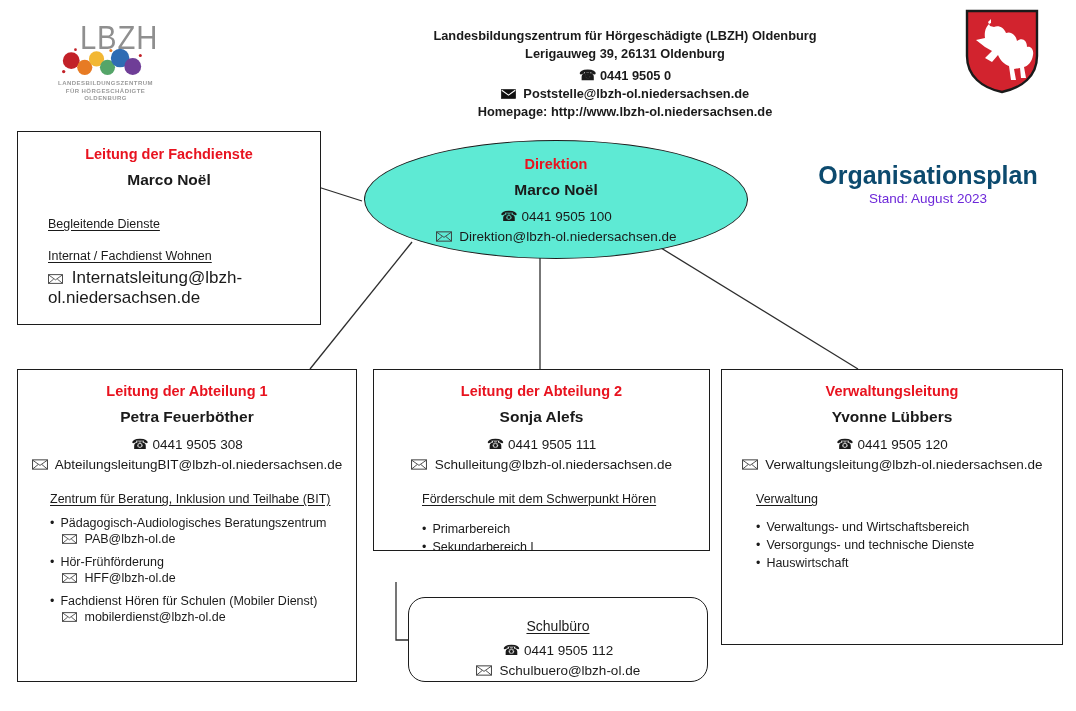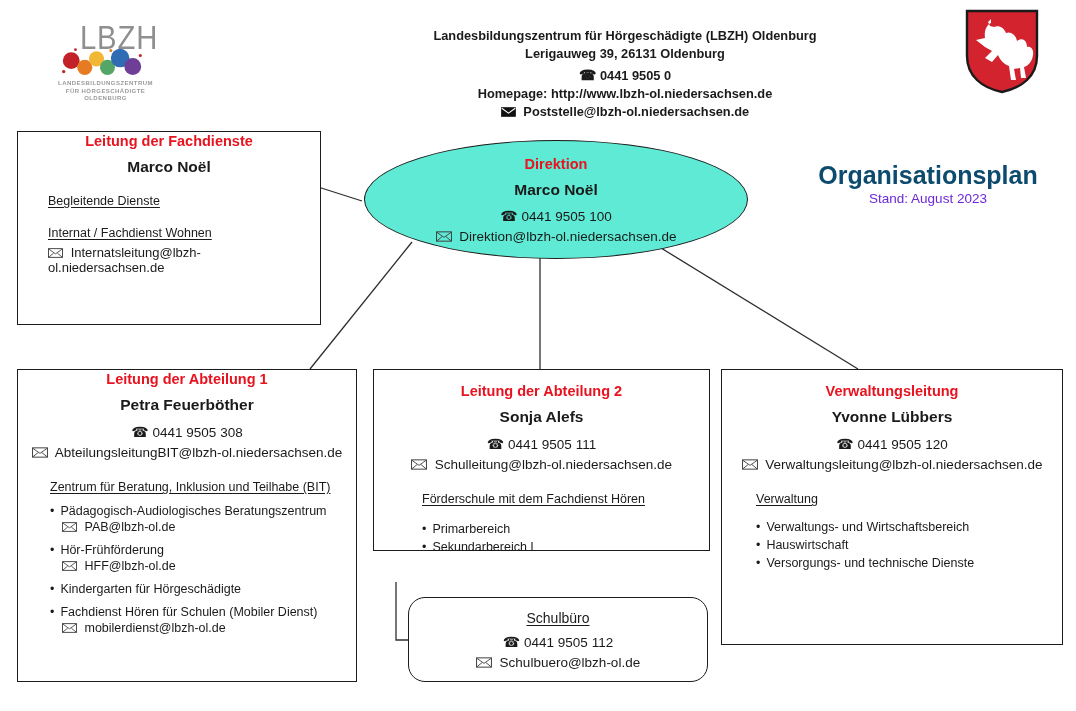--- a/index.html
+++ b/index.html
@@ -47,29 +47,29 @@
   .contact.first{margin-top:10px;}
   .ph{font-size:14px;line-height:1;}
   svg.env{vertical-align:-1px;margin-right:4px;}
   .sec-h{font-size:12.5px;text-decoration:underline;text-underline-offset:2px;line-height:16px;}
   ul.items{list-style:none;margin:8px 0 0 0;padding:0;font-size:12.5px;line-height:16px;}
   ul.items li{margin-top:7px;}
   ul.items li:first-child{margin-top:0;}
   .bl::before{content:"\2022";margin-right:6px;}
   .el{padding-left:12px;}
   
-  #box-fachdienste{left:17px;top:131px;width:304px;height:194px;}
-  #box-fachdienste .body{padding-left:30px;padding-right:10px;text-align:left;margin-top:17px;}
-  #box-a1{left:17px;top:369px;width:340px;height:313px;}
+  #box-fachdienste{left:17px;top:131px;width:304px;height:194px;padding-top:13px;}
+  #box-fachdienste .body{padding-left:30px;padding-right:10px;text-align:left;margin-top:27px;}
+  #box-a1{left:17px;top:369px;width:340px;height:313px;padding-top:12px;}
   #box-a2{left:373px;top:369px;width:337px;height:182px;padding-top:12px;}
   #box-vw{left:721px;top:369px;width:342px;height:276px;padding-top:12px;}
   .box .body{padding-left:32px;padding-right:10px;text-align:left;margin-top:18px;}
   #box-schul{
     left:408px;top:597px;width:300px;height:85px;border-radius:17px;
-    text-align:center;padding-top:12px;
+    text-align:center;padding-top:20px;
   }
   #box-schul .sec-h{font-size:14px;text-align:center;}
   .mt16{margin-top:16px;}
 </style>
 </head>
 <body>
 
 <div id="canvas">
 
   <svg class="lines" width="1076" height="711">
@@ -98,28 +98,28 @@
     <div>FÜR HÖRGESCHÄDIGTE OLDENBURG</div>
   </div>
 
   <div class="hdr">
     <div class="row">Landesbildungszentrum  für Hörgeschädigte  (LBZH) Oldenburg</div>
     <div class="row">Lerigauweg 39, 26131 Oldenburg</div>
     <div class="row spaced">
       <span class="ph">☎</span>
       <span>0441 9505 0</span>
     </div>
-    <div class="row">Homepage: http://www.lbzh-ol.niedersachsen.de</div>
     <div class="row">
       <svg class="env" width="15" height="10" viewBox="0 0 20 13">
         <rect x="0.7" y="0.7" width="18.6" height="11.6" fill="#111" stroke="#111"></rect>
         <path d="M1 1.5 L10 8 L19 1.5" fill="none" stroke="#fff" stroke-width="1.4"></path>
       </svg>
       <span>Poststelle@lbzh-ol.niedersachsen.de</span>
     </div>
+    <div class="row">Homepage: http://www.lbzh-ol.niedersachsen.de</div>
   </div>
 
   <svg class="coa" width="76" height="88" viewBox="0 0 76 88">
     <path d="M3 3 H73 V48 C73 68 58 80 38 84 C18 80 3 68 3 48 Z" fill="#d2232e" stroke="#1a1a1a" stroke-width="2.4"></path>
     <path fill="#ffffff" d="M27 11 L24 14 L26 18 L30 19 C35 17 40 20 42 25 C47 23 52 27 53 33
       C58 29 63 32 63 39 C67 38 70 42 69 47 C68 54 64 58 60 59 L62 70 L57 70 L56 60
       L50 61 L52 72 L47 72 L45 58 C40 56 36 52 34 47 L28 54 L21 50 L28 43
       L21 39 L12 32 L21 30 C20 24 22 17 27 15 Z"></path>
   </svg>
 
@@ -143,21 +143,21 @@
       <span>Direktion@lbzh-ol.niedersachsen.de</span>
     </div>
   </div>
 
   <div class="box" id="box-fachdienste">
     <div class="red-h">Leitung der Fachdienste</div>
     <div class="pname">Marco Noël</div>
     <div class="body">
       <div class="sec-h">Begleitende Dienste</div>
       <div class="sec-h mt16">Internat / Fachdienst Wohnen</div>
-      <div style="margin-top:4px;font-size:13px;">
+      <div style="margin-top:4px;font-size:17px;">
         <svg class="env" width="15" height="10" viewBox="0 0 20 13">
           <rect x="0.7" y="0.7" width="18.6" height="11.6" fill="none" stroke="#3a3a3a" stroke-width="1.2"></rect>
           <path d="M1 1.2 L10 7.6 L19 1.2 M1 12 L7.6 6.6 M19 12 L12.4 6.6" fill="none" stroke="#3a3a3a" stroke-width="1.1"></path>
         </svg>
         <span>Internatsleitung@lbzh-ol.niedersachsen.de</span>
       </div>
     </div>
   </div>
 
   <div class="box" id="box-a1">
@@ -191,21 +191,20 @@
           <div class="bl">Hör-Frühförderung</div>
           <div class="el">
             <svg class="env" width="15" height="10" viewBox="0 0 20 13">
               <rect x="0.7" y="0.7" width="18.6" height="11.6" fill="none" stroke="#3a3a3a" stroke-width="1.2"></rect>
               <path d="M1 1.2 L10 7.6 L19 1.2 M1 12 L7.6 6.6 M19 12 L12.4 6.6" fill="none" stroke="#3a3a3a" stroke-width="1.1"></path>
             </svg>
             <span>HFF@lbzh-ol.de</span>
           </div>
         </li>
         <li>
-          <div class="bl">Kindergarten  für Hörgeschädigte</div>
         </li>
         <li>
           <div class="bl">Fachdienst Hören für Schulen (Mobiler Dienst)</div>
           <div class="el">
             <svg class="env" width="15" height="10" viewBox="0 0 20 13">
               <rect x="0.7" y="0.7" width="18.6" height="11.6" fill="none" stroke="#3a3a3a" stroke-width="1.2"></rect>
               <path d="M1 1.2 L10 7.6 L19 1.2 M1 12 L7.6 6.6 M19 12 L12.4 6.6" fill="none" stroke="#3a3a3a" stroke-width="1.1"></path>
             </svg>
             <span>mobilerdienst@lbzh-ol.de</span>
           </div>
@@ -222,21 +221,21 @@
       <span>0441 9505 111</span>
     </div>
     <div class="contact">
       <svg class="env" width="16" height="11" viewBox="0 0 20 13">
         <rect x="0.7" y="0.7" width="18.6" height="11.6" fill="none" stroke="#3a3a3a" stroke-width="1.2"></rect>
         <path d="M1 1.2 L10 7.6 L19 1.2 M1 12 L7.6 6.6 M19 12 L12.4 6.6" fill="none" stroke="#3a3a3a" stroke-width="1.1"></path>
       </svg>
       <span>Schulleitung@lbzh-ol.niedersachsen.de</span>
     </div>
     <div class="body" style="padding-left:48px;">
-      <div class="sec-h">Förderschule  mit dem Fachdienst Hören</div>
+      <div class="sec-h">Förderschule  mit dem Schwerpunkt Hören</div>
       <ul class="items" style="margin-top:14px;">
         <li>
             <div class="bl">Primarbereich</div>
           </li>
         <li style="margin-top:2px;">
             <div class="bl">Sekundarbereich I</div>
           </li>
       </ul>
     </div>
   </div>
@@ -255,24 +254,24 @@
       </svg>
       <span>Verwaltungsleitung@lbzh-ol.niedersachsen.de</span>
     </div>
     <div class="body" style="padding-left:34px;">
       <div class="sec-h">Verwaltung</div>
       <ul class="items" style="margin-top:12px;">
         <li>
             <div class="bl">Verwaltungs-  und Wirtschaftsbereich</div>
           </li>
         <li style="margin-top:2px;">
+            <div class="bl">Versorgungs-  und technische  Dienste</div>
+          </li>
+        <li style="margin-top:2px;">
             <div class="bl">Hauswirtschaft</div>
-          </li>
-        <li style="margin-top:2px;">
-            <div class="bl">Versorgungs-  und technische  Dienste</div>
           </li>
       </ul>
     </div>
   </div>
 
   <div class="box" id="box-schul">
     <div class="sec-h">Schulbüro</div>
     <div class="contact" style="margin-top:8px;">
       <span class="ph">☎</span>
       <span>0441 9505 112</span>

